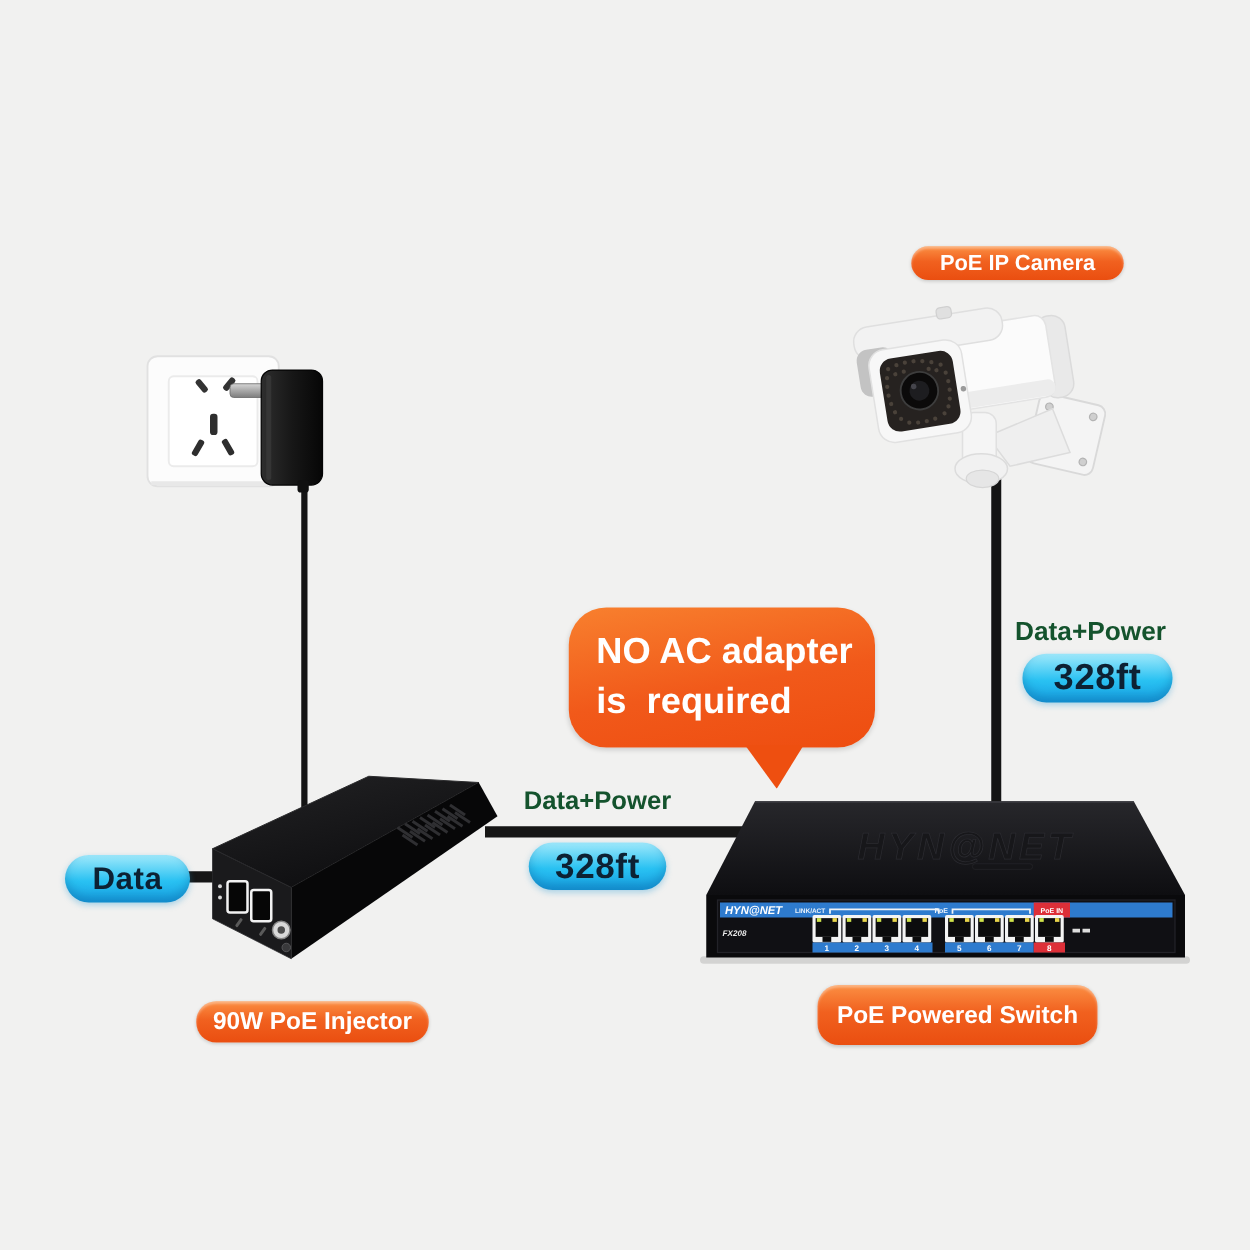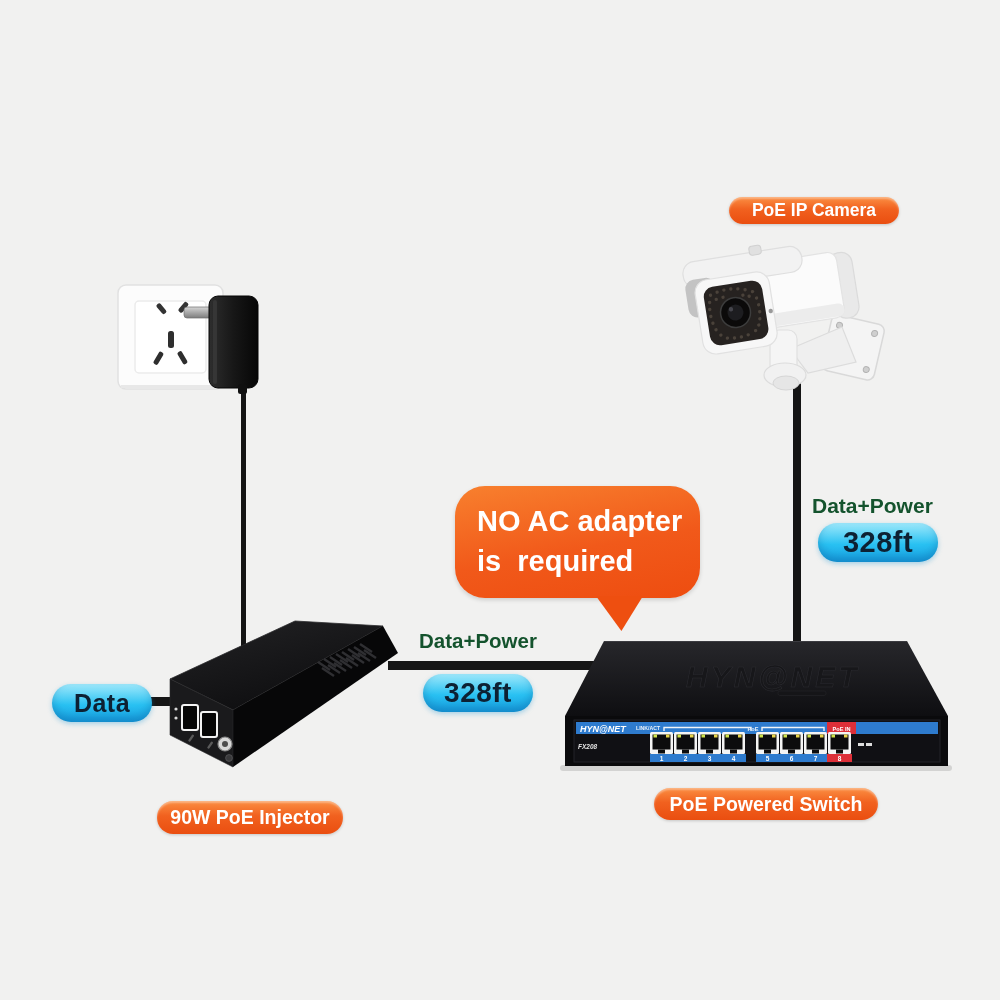--- a/index.html
+++ b/index.html
@@ -305,16 +305,16 @@
     <div class="plain-label" style="left:812px;top:494px;font-size:21px;">Data+Power</div>
     <div class="pill-cyan" style="left:818px;top:523px;width:120px;height:39px;font-size:29px;">328ft</div>
 
     <div class="plain-label" style="left:419px;top:629px;font-size:20.5px;">Data+Power</div>
     <div class="pill-cyan" style="left:423px;top:674px;width:110px;height:38px;font-size:28px;">328ft</div>
 
     <div class="pill-cyan" style="left:20px;top:684px;width:100px;height:38px;font-size:25px;margin-left:32px;">Data</div>
 
     <div class="pill-orange" style="left:157px;top:787px;width:186px;height:33px;font-size:19.5px;margin-top:14px;">90W PoE Injector</div>
 
-    <div class="pill-orange" style="left:654px;top:788px;width:224px;height:32px;font-size:19.5px;border-radius:17px;">PoE Powered Switch</div>
+    <div class="pill-orange" style="left:654px;top:788px;width:224px;height:48px;font-size:19.5px;border-radius:17px;">PoE Powered Switch</div>
   </div>
 
 </div>
 
 </body></html>

